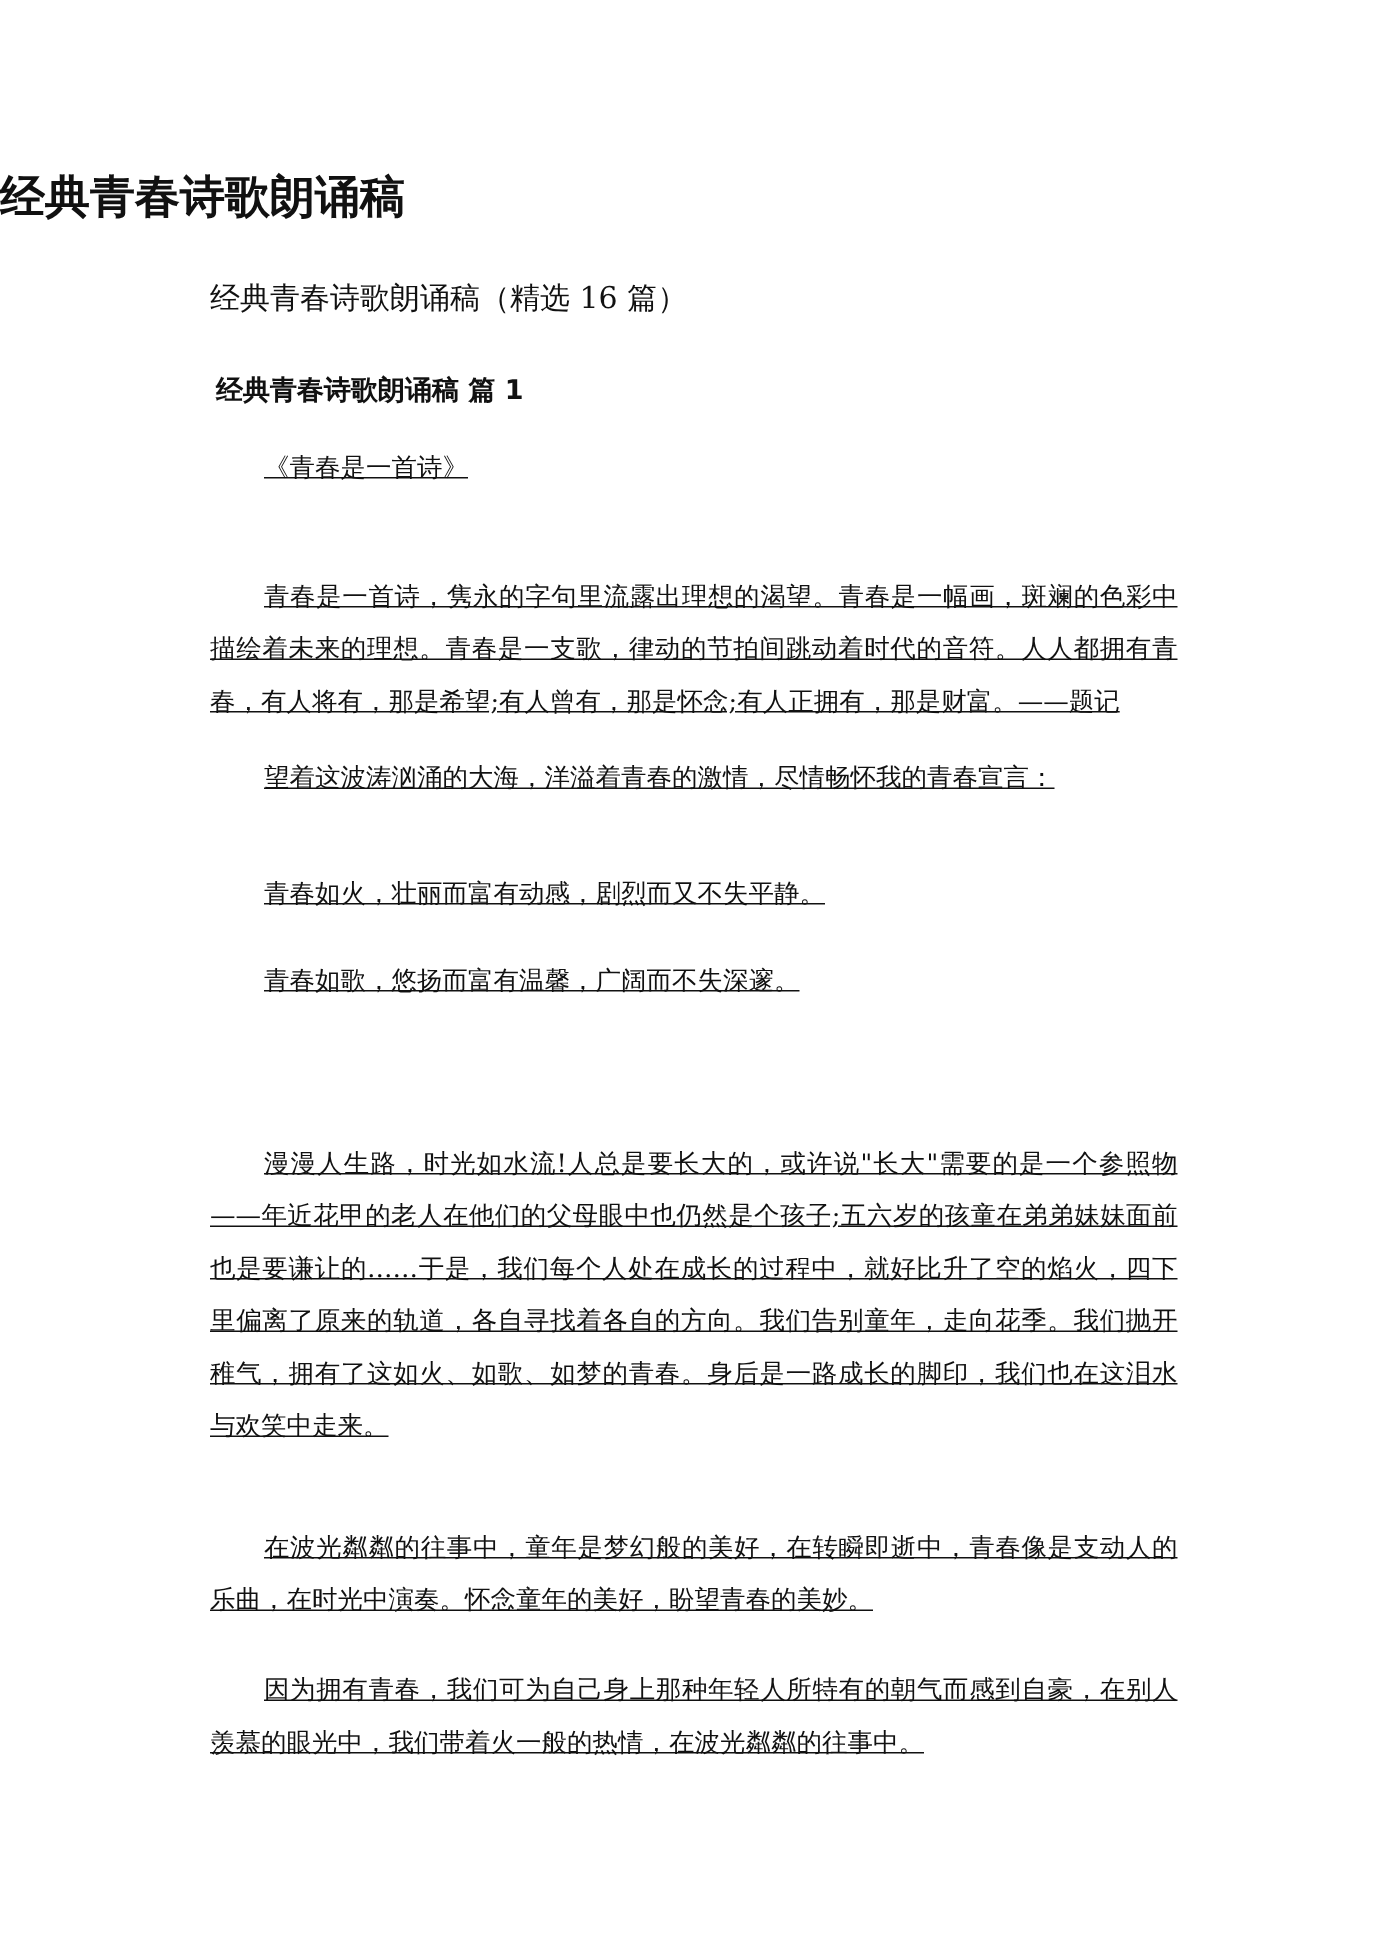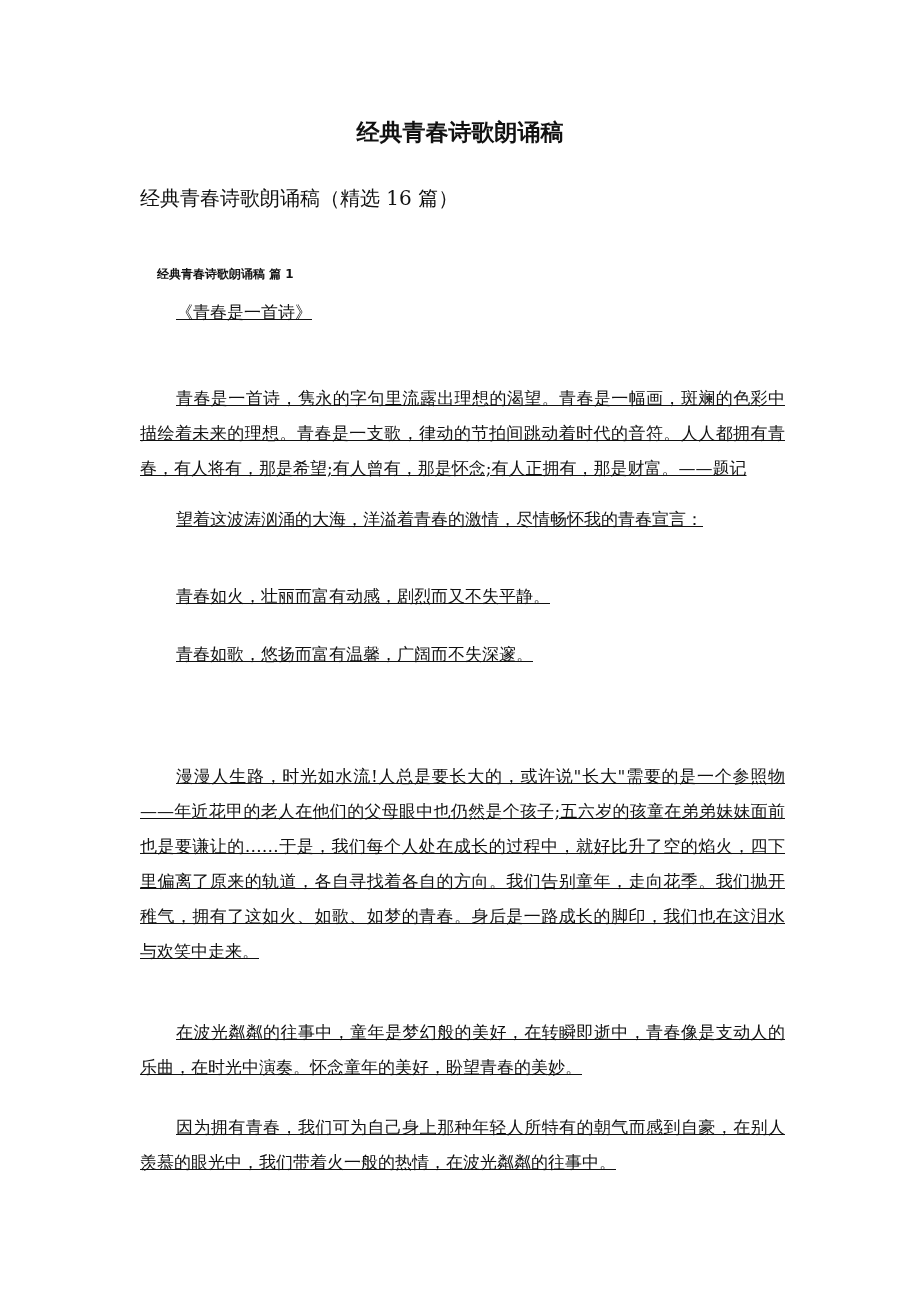--- a/index.html
+++ b/index.html
@@ -20,45 +20,45 @@
       left: 0;
       top: 0;
       width: 920px;
       height: 1302px;
     }
     .title {
       position: absolute;
       left: 0;
       top: 110px;
       width: 920px;
-      text-align: center;
+      text-align: left;
       font-family: "DejaVu Sans", "Liberation Sans", sans-serif;
       font-weight: bold;
-      font-size: 23px;
+      font-size: 30px;
       line-height: 44px;
       margin: 0;
       letter-spacing: 0px;
     }
     .subtitle {
       position: absolute;
       left: 140px;
       top: 185px;
       font-size: 20px;
       line-height: 26px;
       margin: 0;
     }
     .section-heading {
       position: absolute;
       left: 140px;
       top: 244px;
       font-family: "DejaVu Sans", "Liberation Sans", sans-serif;
       font-weight: bold;
-      font-size: 12px;
+      font-size: 18px;
       line-height: 26px;
-      margin: 17px;
+      margin: 4px;
     }
     .body {
       position: absolute;
       left: 140px;
       width: 645px;
       font-size: 17px;
       line-height: 35px;
       margin: 0;
       text-align: justify;
       text-indent: 36px;

